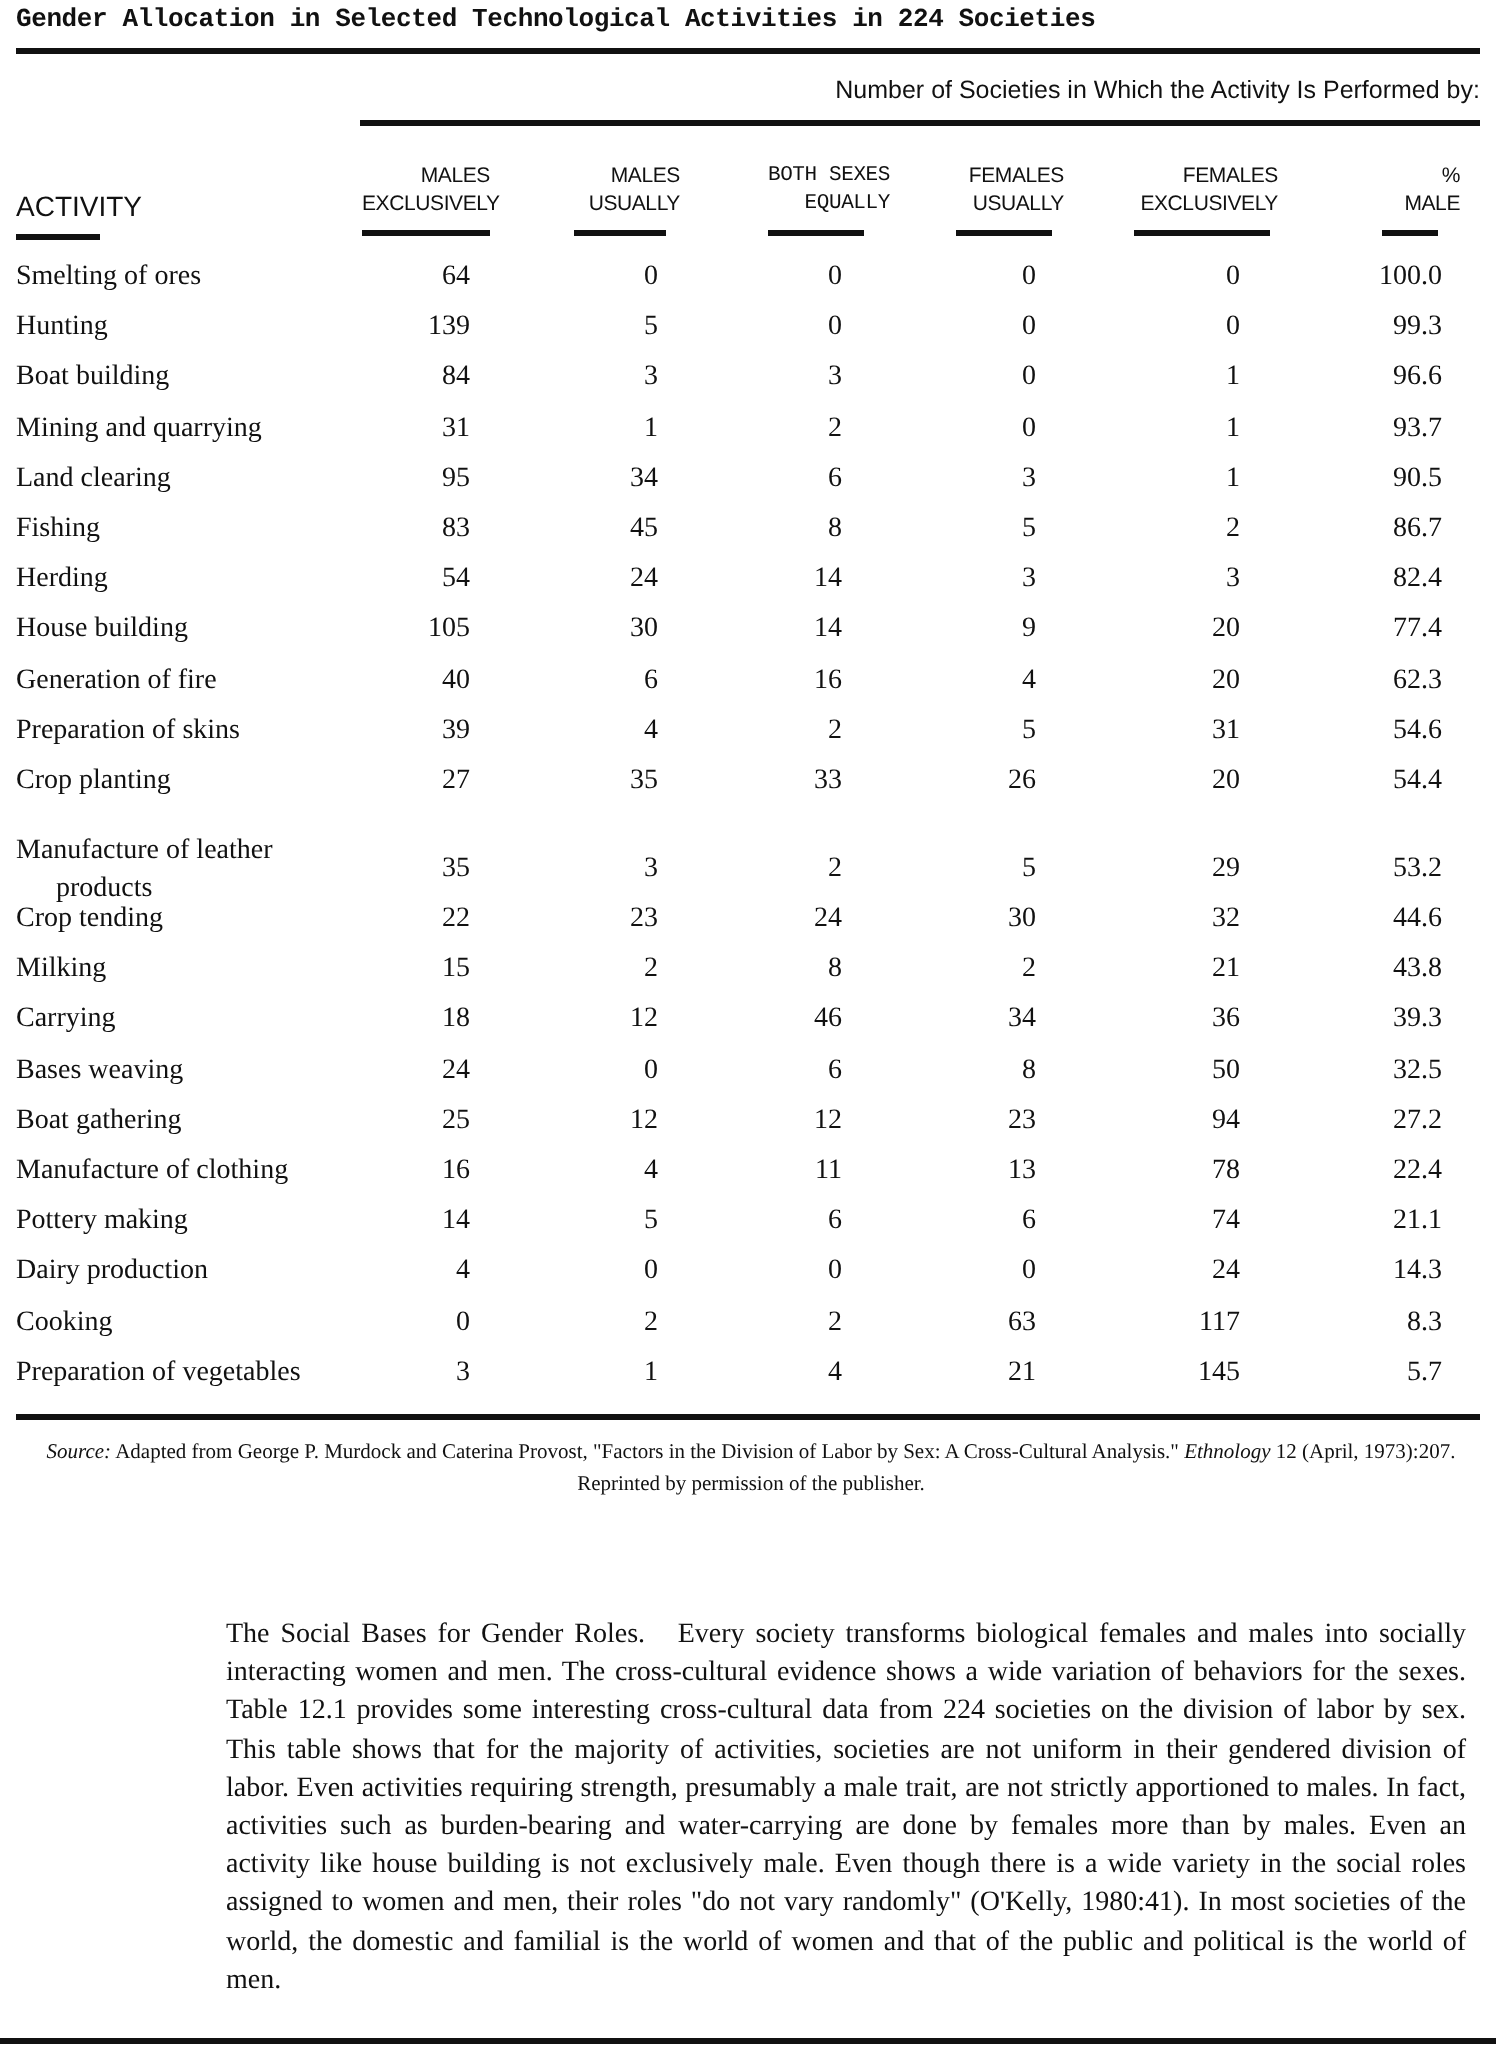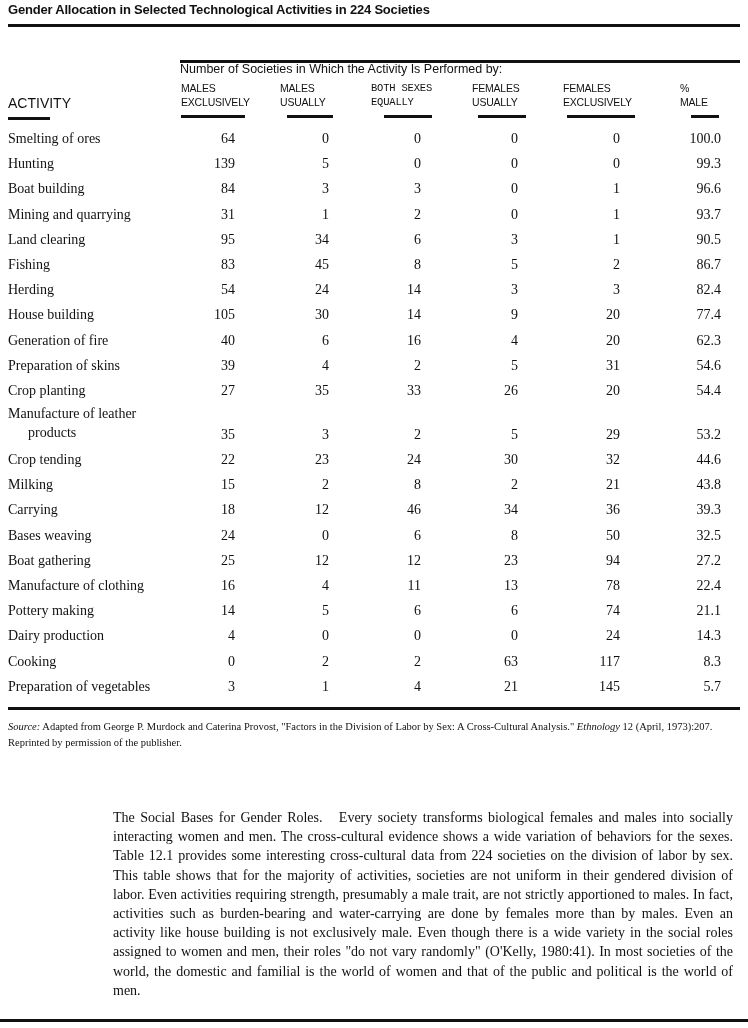--- a/index.html
+++ b/index.html
@@ -2,61 +2,61 @@
 <html><head>
   <meta charset="utf-8">
   <style>
     html, body { margin: 0; padding: 0; background: #ffffff; }
     body {
       width: 748px; height: 1028px; position: relative; overflow: hidden;
       color: #111; font-family: "Liberation Serif", "DejaVu Serif", serif;
     }
     .title {
       position: absolute; left: 8px; top: 2px;
-      font-family: Liberation Sans, sans-serif;
+      font-family: Liberation Mono, monospace;
       font-weight: bold; font-size: 13px; letter-spacing: -0.2px;
     }
     .rule { position: absolute; background: #111; }
     .rule-top { left: 8px; top: 24px; width: 732px; height: 3px; }
     .span-head {
-      position: absolute; left: 180px; width: 560px; top: 38px; text-align: left;
-      font-family: "Liberation Sans", "DejaVu Sans", sans-serif; font-size: 12.5px; margin-top: 24px;
+      position: absolute; left: 180px; width: 560px; top: 38px; text-align: right;
+      font-family: "Liberation Sans", "DejaVu Sans", sans-serif; font-size: 12.5px;
     }
     .rule-span { left: 180px; top: 60px; width: 560px; height: 3px; }
 
     .colhead {
-      position: absolute; top: 81px; text-align: left;
+      position: absolute; top: 81px; text-align: right;
       font-family: "Liberation Sans", "DejaVu Sans", sans-serif;
       font-size: 10.5px; line-height: 14px; letter-spacing: -0.2px;
     }
     .colhead .bar { height: 3px; background: #111; margin: 6px auto 0; }
 
     .activity-head { position: absolute; left: 8px; top: 95px;
       font-family: "Liberation Sans", "DejaVu Sans", sans-serif; font-size: 14px; }
     .activity-head .bar { width: 42px; height: 3px; background: #111; margin-top: 6px; }
 
     .rows { position: absolute; left: 0; top: 127px; width: 748px; }
     .row { position: relative; height: 25.2px; font-size: 14px; padding-left: 35px; }
     .row.tall { height: 44px; }
     .row .name { position: absolute; left: 8px; top: 2px; line-height: 19px; }
-    .row.tall .name { top: 0; font-family: Liberation Serif, serif; }
+    .row.tall .name { top: 12px; font-family: Liberation Serif, serif; }
     .row .name .indent { padding-left: 20px; display: block; }
     .row .cell { position: absolute; top: 4px; text-align: right; }
     .row.tall .cell { top: 23px; }
     .c0 { left: 190px; width: 45px; }
     .c1 { left: 290px; width: 39px; }
     .c2 { left: 380px; width: 41px; }
     .c3 { left: 480px; width: 38px; }
     .c4 { left: 575px; width: 45px; }
     .c5 { left: 670px; width: 51px; }
 
     .rule-bottom { left: 8px; top: 707px; width: 732px; height: 3px; }
     .source {
       position: absolute; left: 8px; top: 719px; width: 735px;
-      font-size: 10.5px; line-height: 16px;
+      font-size: 10.5px; line-height: 16px; text-align: center;
     }
     .source i { font-style: italic; }
     .para {
       position: absolute; left: 113px; top: 808px; width: 620px;
       font-size: 14px; line-height: 19.2px; text-align: justify;
     }
     .para .lead { }
     .rule-end { left: 0; top: 1019px; width: 748px; height: 3px; }
   </style>
 </head>

